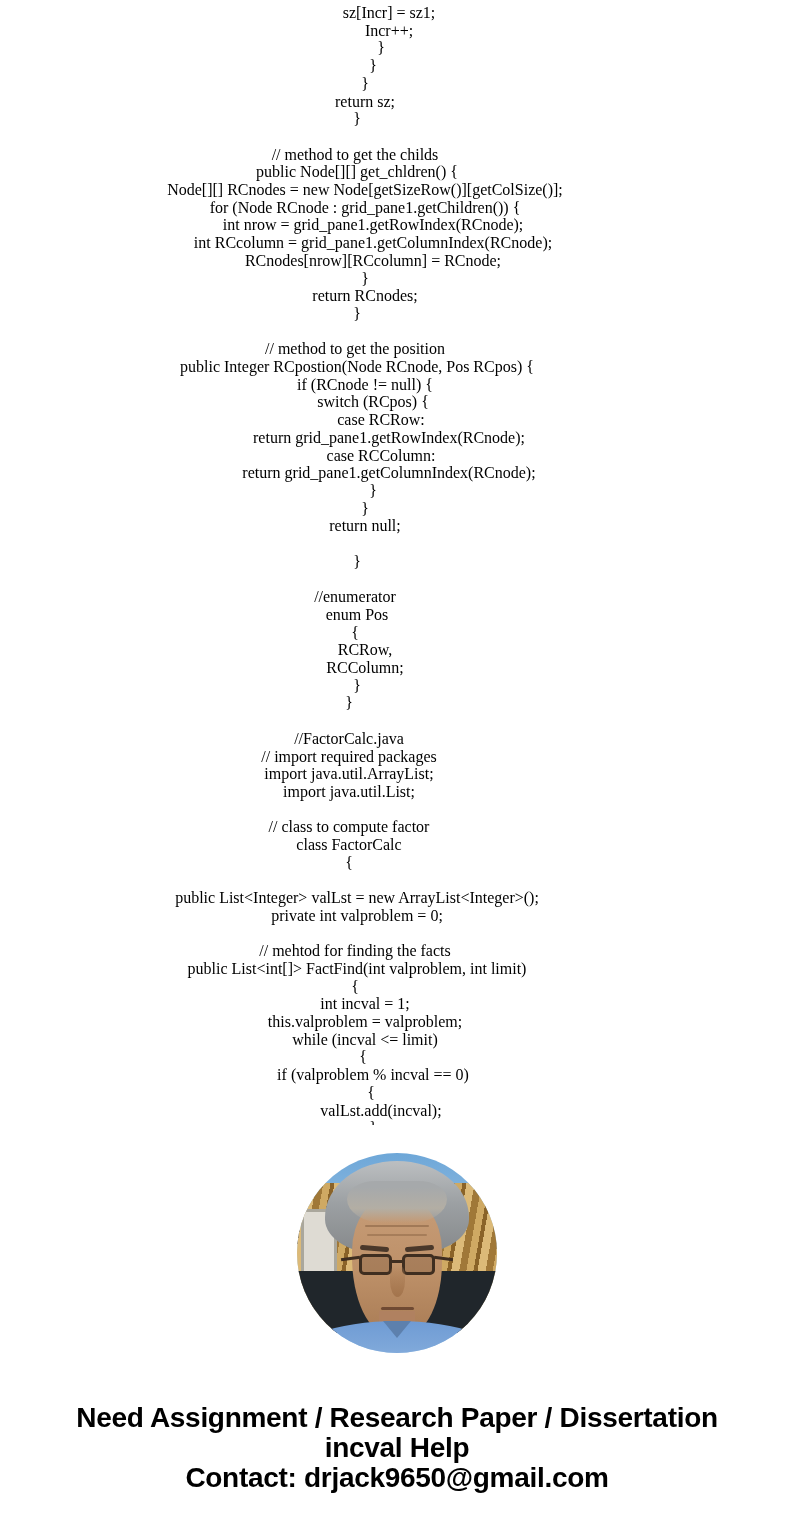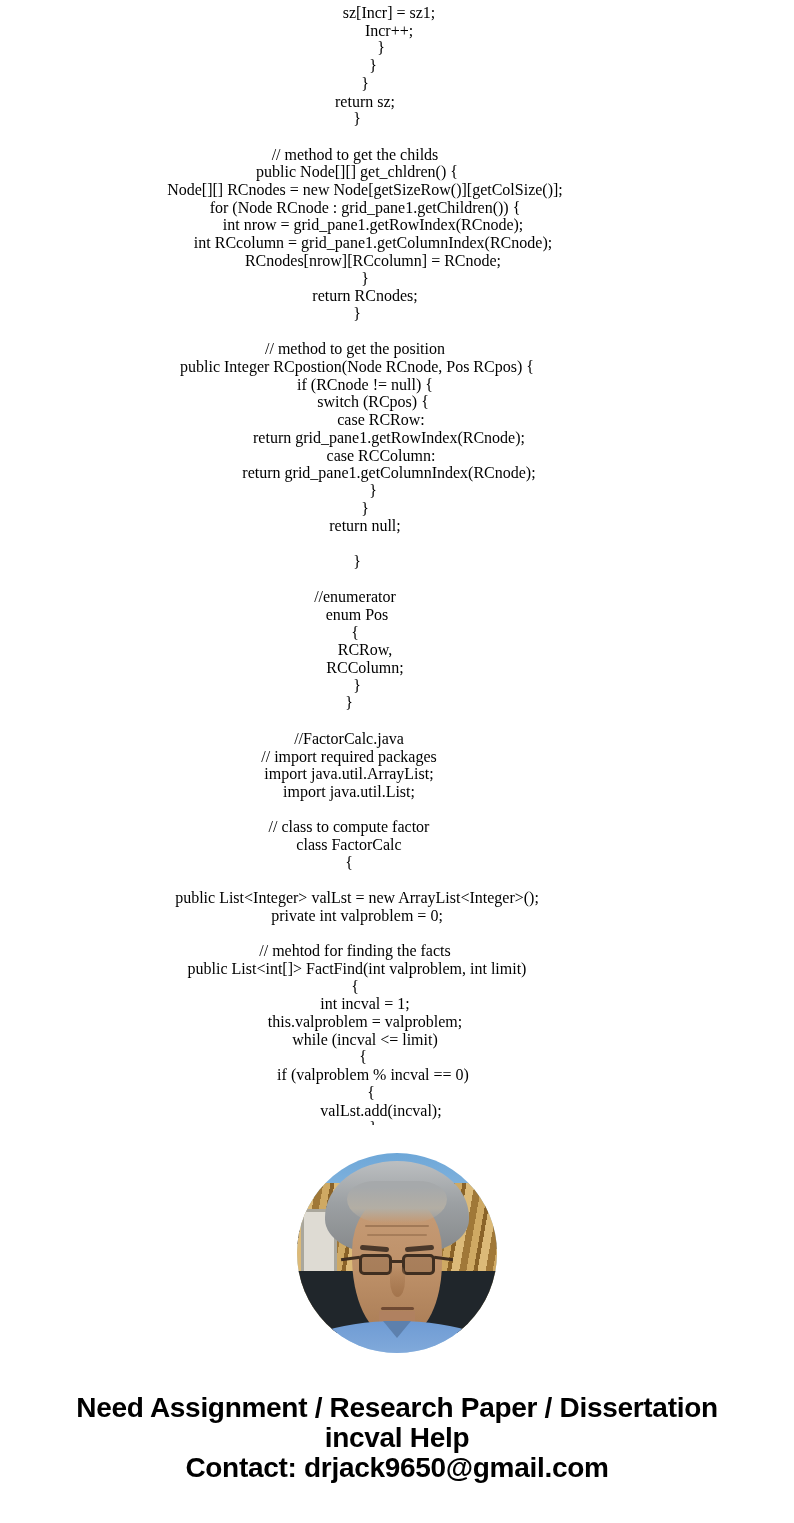--- a/index.html
+++ b/index.html
@@ -98,21 +98,21 @@
     border-radius: 55% 55% 0 0 / 95% 95% 0 0;
   }
   .av-collar {
     left: 86px; top: 168px; width: 28px; height: 17px;
     background: #5d80ad;
     clip-path: polygon(0 0, 50% 100%, 100% 0);
   }
 
   
   .footer {
-    margin-top: 40px;
+    margin-top: 50px;
     text-align: center;
     font-family: "Liberation Sans", "DejaVu Sans", sans-serif;
     font-weight: 700;
     font-size: 28px;
     line-height: 30px;
     color: var(--text);
     letter-spacing: -0.3px;
   }
 </style>
 </head>

